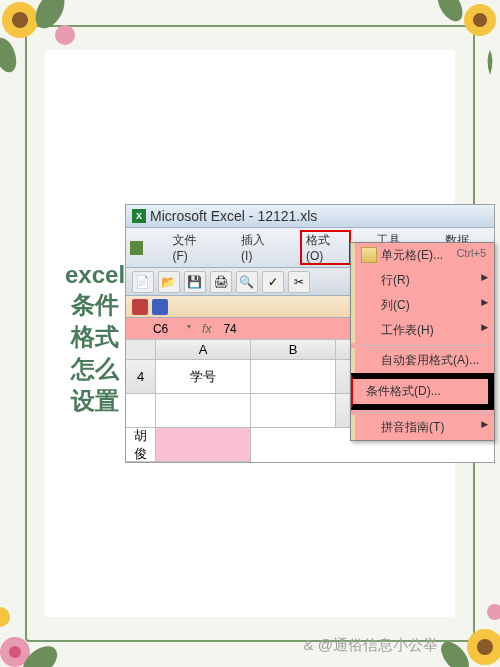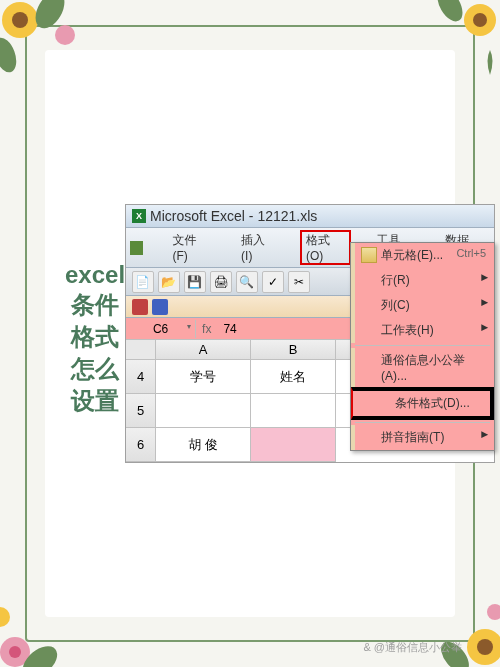--- a/index.html
+++ b/index.html
@@ -153,21 +153,21 @@
       text-align: center;
       position: relative;
     }
     .name-box::after {
       content: "▾";
       position: absolute;
       right: 4px;
       font-size: 8px;
       color: #666;
     }
-    .fx-label { padding: 0 6px; color: #666; }
+    .fx-label { padding: 0 6px; font-style: italic; color: #666; }
     .formula-input { flex: 1; padding: 2px 6px; }
     .spreadsheet {
       display: grid;
       grid-template-columns: 30px 95px 85px 40px;
       background: #fff;
     }
     .cell {
       border-right: 1px solid #c0c0c0;
       border-bottom: 1px solid #c0c0c0;
       padding: 4px 6px;
@@ -219,35 +219,35 @@
       border: 1px solid #c0a040;
     }
     .dd-item .shortcut {
       position: absolute;
       right: 8px;
       color: #666;
       font-size: 11px;
     }
     .dd-sep { height: 1px; background: #c0c0c0; margin: 2px 4px; }
     .dd-item.highlighted {
-      border: 4px solid #000000;
+      border: 6px solid #000000;
       border-left: 2px solid #d00;
-      padding-left: 42px;
+      padding-left: 13px;
     }
     .dd-item .arrow {
       position: absolute;
       right: 6px;
       font-size: 9px;
     }
     .excel-container { position: relative; }
     .watermark {
       position: absolute;
       bottom: 12px;
-      right: 38px;
-      font-size: 11px;
+      right: 62px;
+      font-size: 15px;
       color: #a0a0a0;
     }
   </style>
 </head>
 <body>
 
 <div class="border-frame">
   <div class="inner-border"></div>
   <svg class="corner-deco corner-tl" viewBox="0 0 120 120">
     <circle cx="30" cy="30" r="18" fill="#f5c542"></circle>
@@ -318,21 +318,20 @@
       </div>
 
       <div class="spreadsheet">
         <div class="cell corner-cell"></div>
         <div class="cell col-header">A</div>
         <div class="cell col-header">B</div>
         <div class="cell col-header"></div>
 
         <div class="cell row-header">4</div>
         <div class="cell data-cell">学号</div>
-        <div class="cell data-cell">姓名</div>
         <div class="cell data-cell"></div>
 
         <div class="cell row-header">5</div>
         <div class="cell data-cell"></div>
         <div class="cell data-cell"></div>
         <div class="cell data-cell"></div>
 
         <div class="cell row-header">6</div>
         <div class="cell data-cell">胡 俊</div>
         <div class="cell data-cell pink"></div>
@@ -350,21 +349,21 @@
       </div>
       <div class="dd-item">
         <span>列(C)</span>
         <span class="arrow">▶</span>
       </div>
       <div class="dd-item">
         <span>工作表(H)</span>
         <span class="arrow">▶</span>
       </div>
       <div class="dd-sep"></div>
-      <div class="dd-item">通俗信息小公举(A)...</div>
+      <div class="dd-item">自动套用格式(A)...</div>
       <div class="dd-item highlighted">条件格式(D)...</div>
       <div class="dd-sep"></div>
       <div class="dd-item">
         <span>拼音指南(T)</span>
         <span class="arrow">▶</span>
       </div>
     </div>
   </div>
 </div>
 

